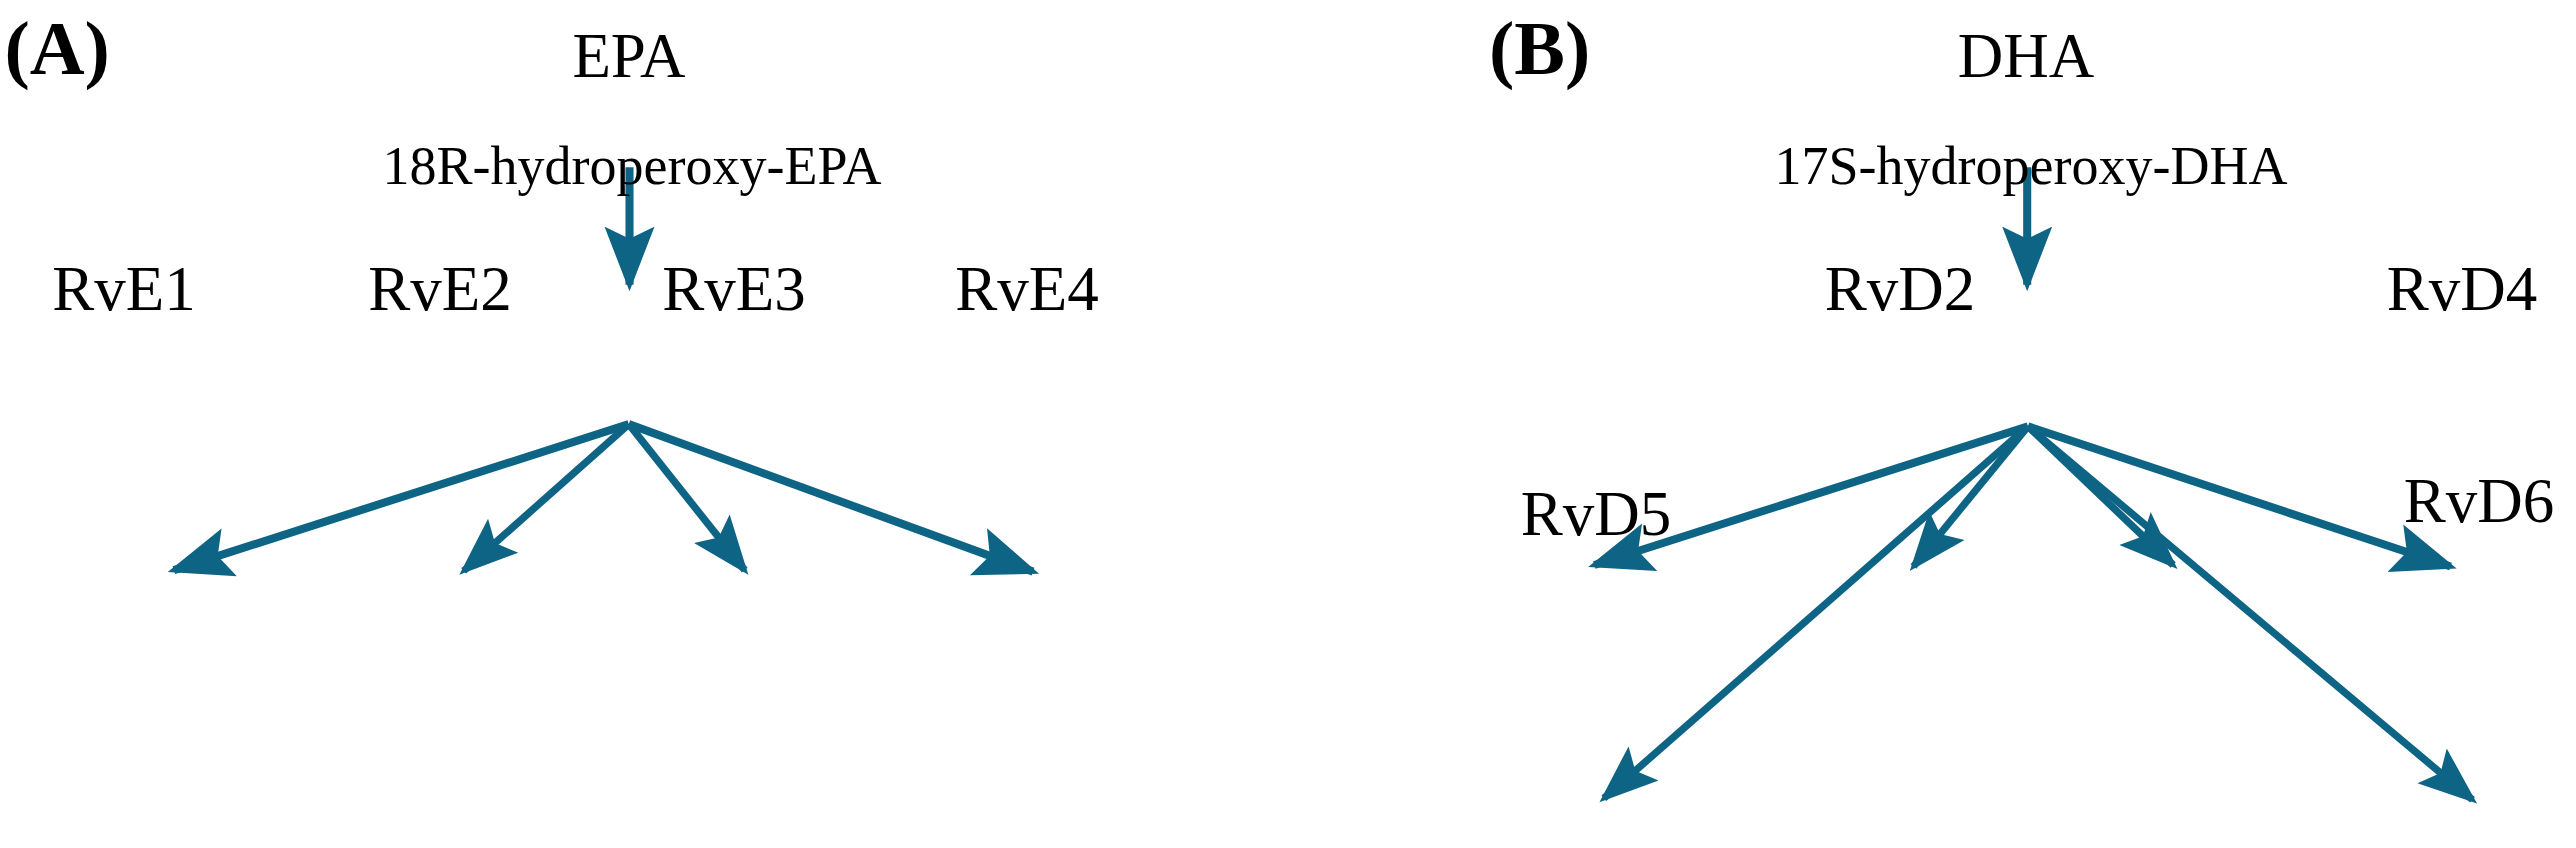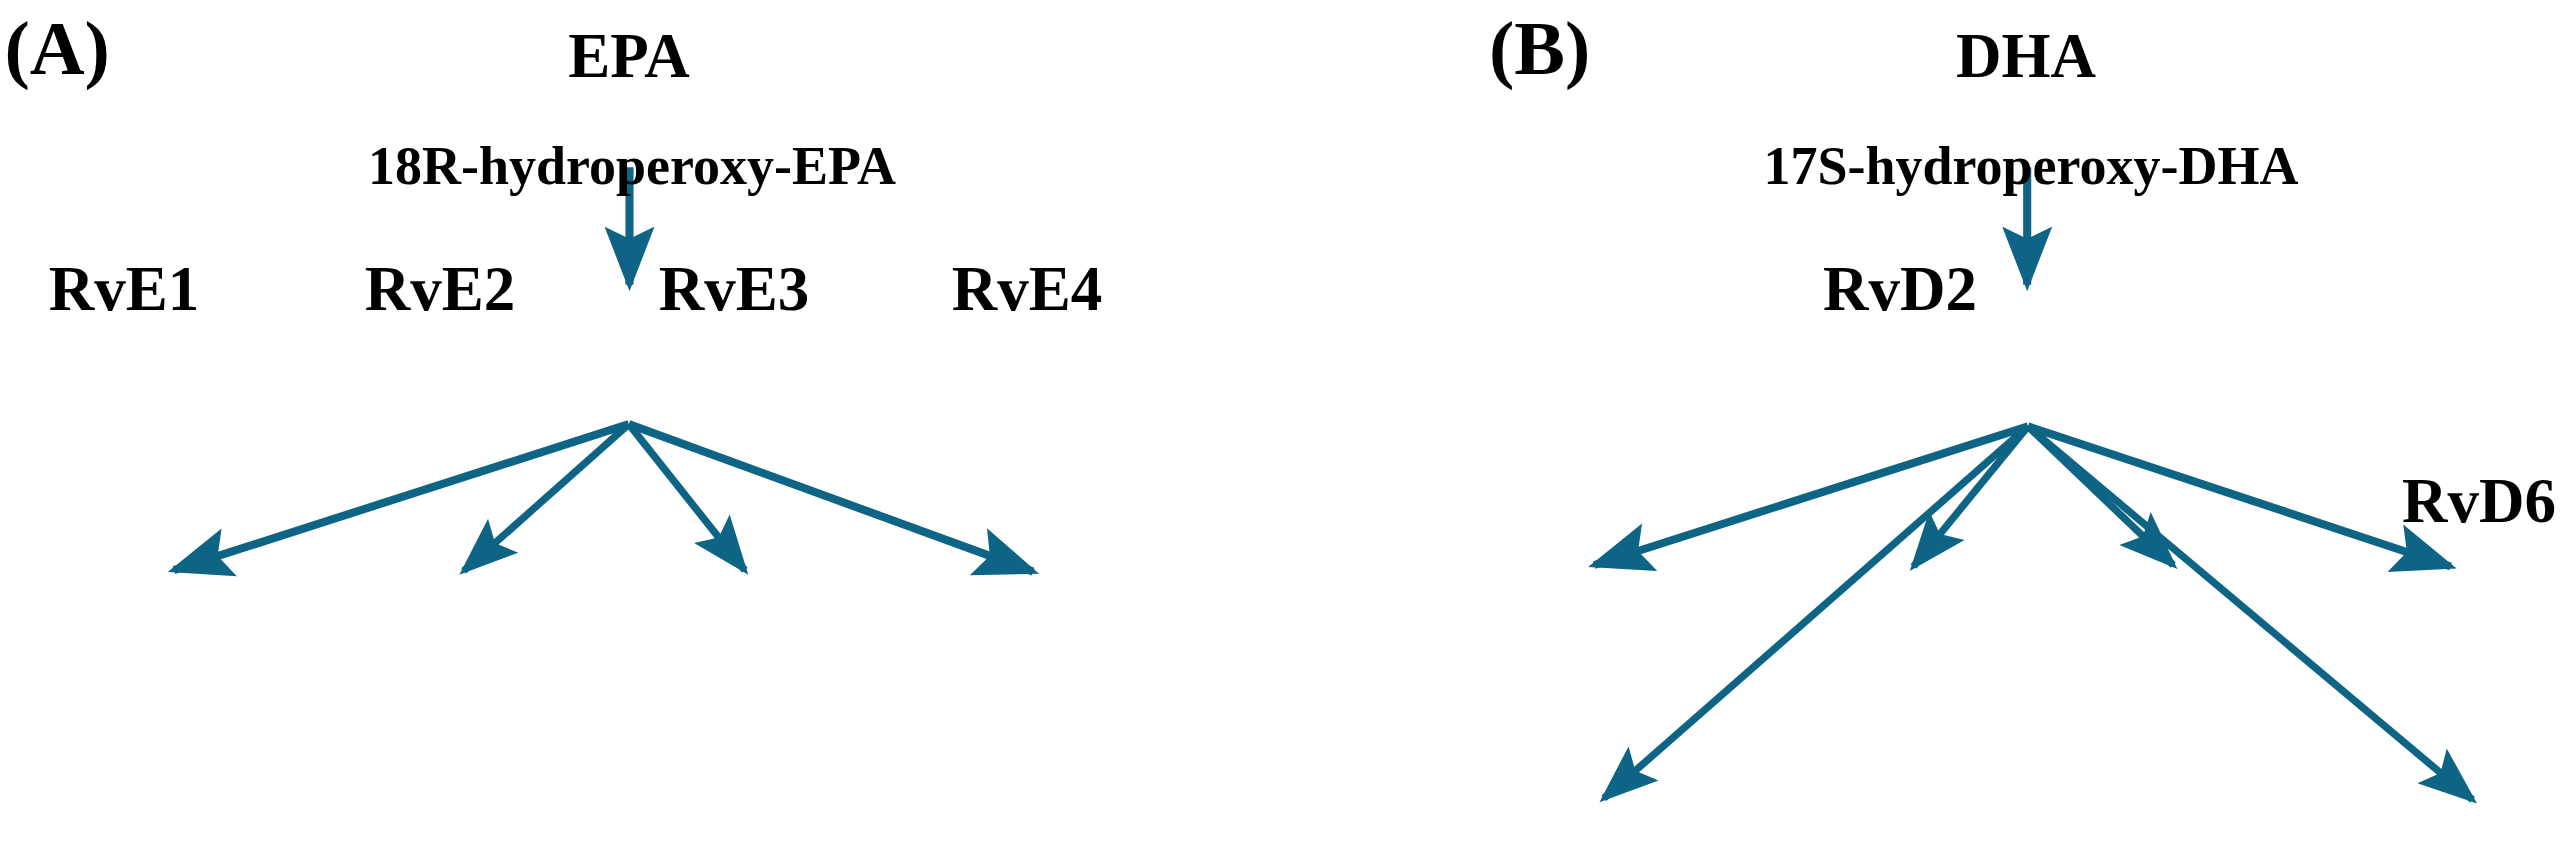--- a/index.html
+++ b/index.html
@@ -22,21 +22,21 @@
     font-family: "Liberation Serif", "DejaVu Serif", serif;
     font-weight: bold;
     font-size: 76px;
     line-height: 1;
     color: #000000;
     white-space: nowrap;
   }
   .node-label {
     position: absolute;
     font-family: "Liberation Serif", "DejaVu Serif", serif;
-    font-weight: bold;
+    font-weight: normal;
     font-size: 63px;
     line-height: 1;
     color: #000000;
     white-space: nowrap;
     transform: translateX(-50%);
   }
   .node-label.wide {
     font-size: 54px;
   }
   svg.arrows {
@@ -88,17 +88,19 @@
   <div class="node-label" style="left:734px; top:258px;">RvE3</div>
   <div class="node-label" style="left:1027px; top:258px;">RvE4</div>
 
   <div class="panel-label" style="left:1489px; top:10.3px;">(B)</div>
 
   <div class="node-label" style="left:2026px; top:25px;">DHA</div>
 
   <div class="node-label wide" style="left:2031px; top:139px;">17S-hydroperoxy-DHA</div>
 
   <div class="node-label" style="left:1900px; top:258px;">RvD2</div>
+  <div class="node-label" style="left:2462px; top:258px;">RvD4</div>
 
+  <div class="node-label" style="left:1596px; top:483px;">RvD5</div>
   <div class="node-label" style="left:2479px; top:470px;">RvD6</div>
 
 </div>
 
 
 </body></html>

